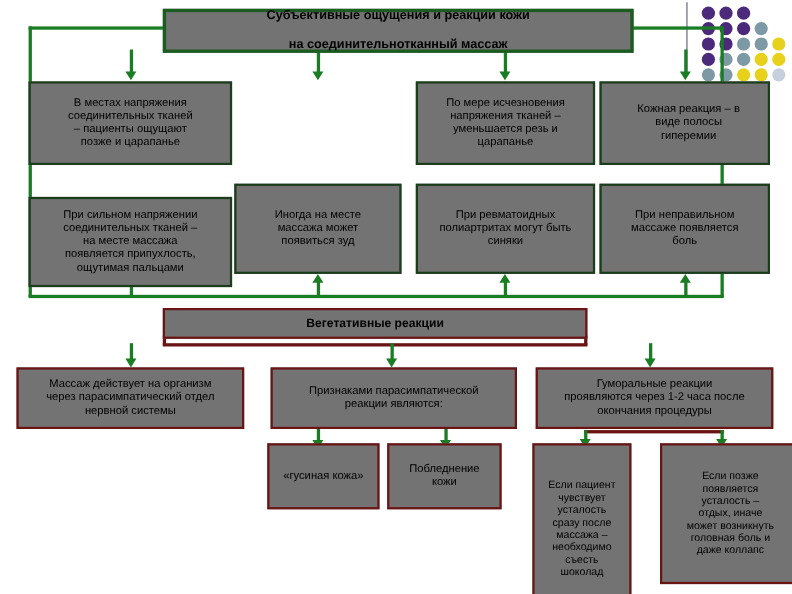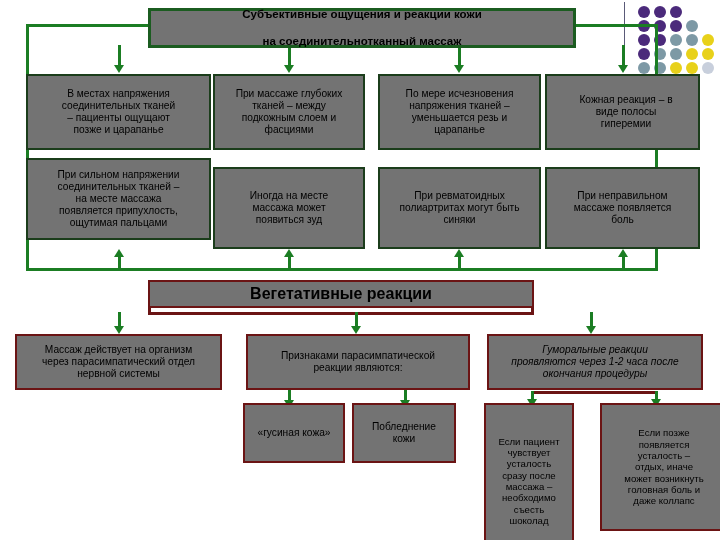--- a/index.html
+++ b/index.html
@@ -21,21 +21,21 @@
     justify-content:center;
     text-align:center;
     line-height:1.18;
     color:#000000;
     white-space:pre-line;
     padding:3px 5px;
   }
   .green{border:2px solid #1b3d1b;}
   .maroon{border:2px solid #6b1414;}
   .title-box{border:3px solid #1b5c20;font-weight:bold;font-size:11.5px;}
-  .hdr-box{font-weight:bold;font-size:16px;}
+  .hdr-box{font-weight:bold;font-size:11px;}
   .f10{font-size:10.2px;}
   .f9{font-size:9.6px;}
 
   
   .ln{position:absolute;background:#1b7d23;}
   .ln-m{position:absolute;background:#6b1414;}
   .vline{width:3px;}
   .hline{height:3px;}
   .vline-m{width:3px;}
   .hline-m{height:3px;}
@@ -150,33 +150,29 @@
     <div>
       <div>Субъективные ощущения и реакции кожи</div>
       <div>на соединительнотканный массаж</div>
     </div>
   </div>
 
   <div class="box green f10" style="left:26px;  top:74px; width:185px; height:76px;">В местах напряжения
 соединительных тканей
 – пациенты ощущают
 позже и царапанье</div>
-  <div class="box green f10" style="left:213px; top:74px; width:152px; height:76px;">При массаже глубоких
-тканей – между
-подкожным слоем и
-фасциями</div>
   <div class="box green f10" style="left:378px; top:74px; width:163px; height:76px;">По мере исчезновения
 напряжения тканей –
 уменьшается резь и
 царапанье</div>
   <div class="box green f10" style="left:545px; top:74px; width:155px; height:76px;padding-left:12px;">Кожная реакция – в
 виде полосы
 гиперемии</div>
 
-  <div class="box green f10" style="left:26px;  top:158px; width:185px; height:82px;">При сильном напряжении
+  <div class="box green f10" style="left:26px;  top:179px; width:185px; height:82px;">При сильном напряжении
 соединительных тканей –
 на месте массажа
 появляется припухлость,
 ощутимая пальцами</div>
   <div class="box green f10" style="left:213px; top:167px; width:152px; height:82px;">Иногда на месте
 массажа может
 появиться зуд</div>
   <div class="box green f10" style="left:378px; top:167px; width:163px; height:82px;">При ревматоидных
 полиартритах могут быть
 синяки</div>
@@ -184,21 +180,21 @@
 массаже появляется
 боль</div>
 
   <div class="box maroon hdr-box" style="left:148px; top:280px; width:386px; height:28px;">Вегетативные реакции</div>
 
   <div class="box maroon f10" style="left:15px;  top:334px; width:207px; height:56px;">Массаж действует на организм
 через парасимпатический отдел
 нервной системы</div>
   <div class="box maroon f10" style="left:246px; top:334px; width:224px; height:56px;">Признаками парасимпатической
 реакции являются:</div>
-  <div class="box maroon f10" style="left:487px; top:334px; width:216px; height:56px;font-style:italic;">Гуморальные реакции
+  <div class="box maroon f10" style="left:487px; top:334px; width:216px; height:56px;">Гуморальные реакции
 проявляются через 1-2 часа после
 окончания процедуры</div>
 
   <div class="box maroon f10" style="left:243px; top:403px; width:102px; height:60px;">«гусиная кожа»</div>
   <div class="box maroon f10" style="left:352px; top:403px; width:104px; height:60px;">Побледнение
 кожи</div>
   <div class="box maroon f9" style="left:484px; top:403px; width:90px; height:156px;">Если пациент
 чувствует
 усталость
 сразу после

